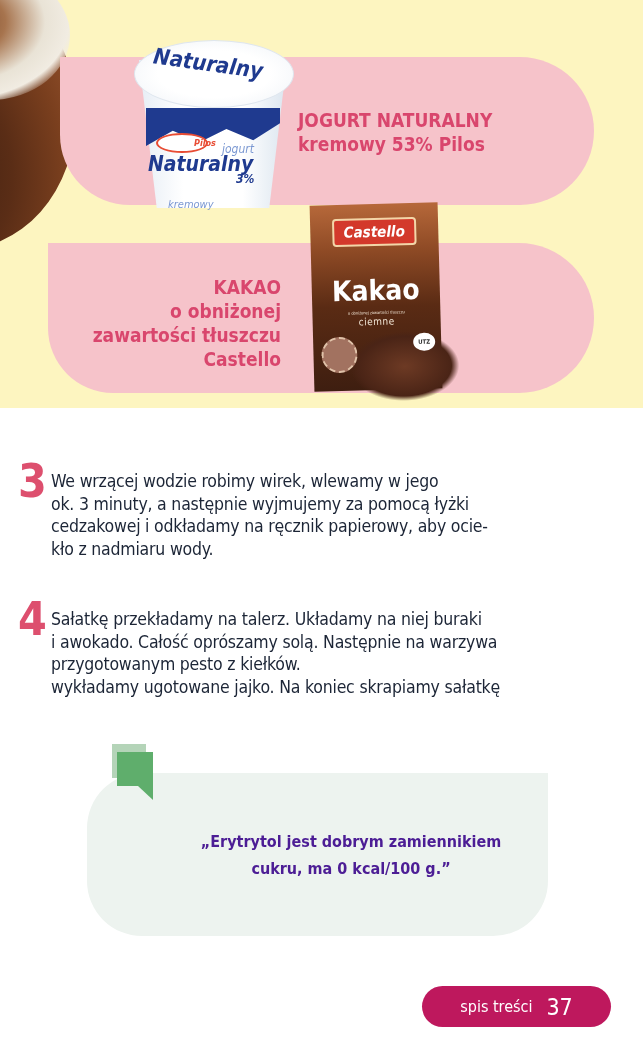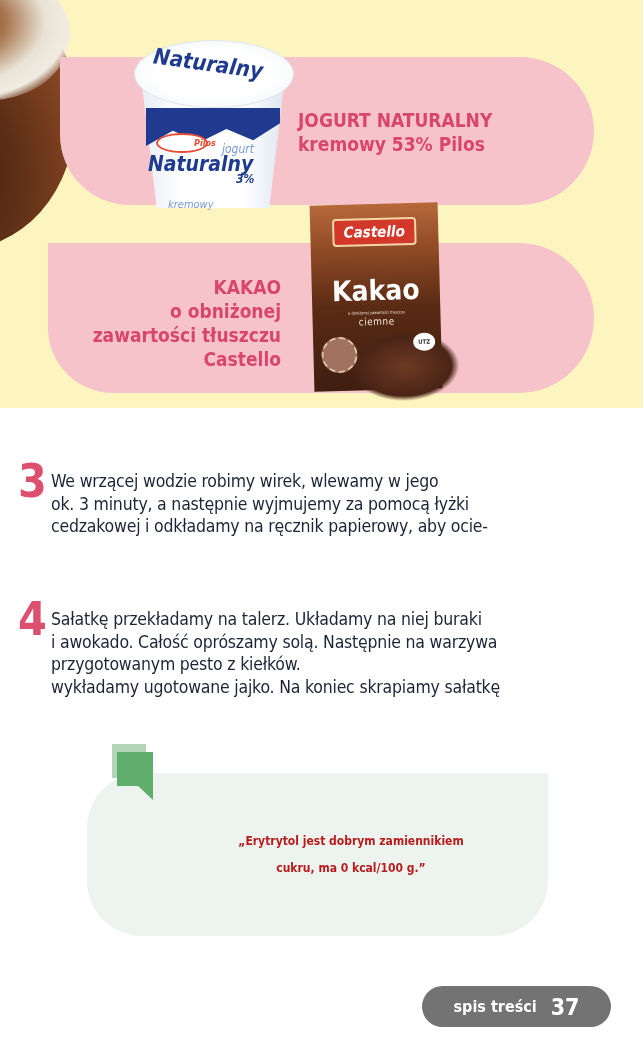--- a/index.html
+++ b/index.html
@@ -62,25 +62,25 @@
     .step-3 { top: 458px; }
     .step-4 { top: 596px; }
 
     
     .quote-box { position: absolute; left: 87px; top: 773px; width: 461px; height: 163px; background: #edf3ef;
       border-radius: 55px 0 55px 55px; }
     .quote-icon-back { position: absolute; left: 112px; top: 744px; width: 34px; height: 34px; background: #b4d4b8; }
     .quote-icon-back-tail { position: absolute; left: 132px; top: 778px; width: 0; height: 0; border-left: 14px solid #b4d4b8; border-bottom: 8px solid transparent; }
     .quote-icon { position: absolute; left: 117px; top: 752px; width: 36px; height: 34px; background: #5fae6c; }
     .quote-icon-tail { position: absolute; left: 138px; top: 786px; width: 0; height: 0; border-top: 14px solid #5fae6c; border-left: 15px solid transparent; }
-    .quote-text { position: absolute; left: 87px; top: 828px; width: 528px; text-align: center; color: #b91c1c; font-weight: bold; font-size: 12px; line-height: 27px; }
+    .quote-text { position: absolute; left: 87px; top: 828px; width: 528px; text-align: center; color: #4c1d95; font-weight: bold; font-size: 16px; line-height: 27px; }
 
     
-    .toc-pill { position: absolute; left: 422px; top: 986px; width: 189px; height: 41px; background: #737373; border-radius: 21px;
-      display: flex; align-items: center; justify-content: center; color: #fff; font-weight: bold; cursor: pointer; }
+    .toc-pill { position: absolute; left: 422px; top: 986px; width: 189px; height: 41px; background: #be185d; border-radius: 21px;
+      display: flex; align-items: center; justify-content: center; color: #fff; font-weight: normal; cursor: pointer; }
     .toc-label { font-size: 16px; margin-right: 14px; }
     .toc-page { font-size: 23px; }
   </style>
 </head>
 <body>
 
 <div class="top-band">
   <div class="bowl"></div>
   <div class="bowl-cream"></div>
 
@@ -122,20 +122,21 @@
     <div class="box-utz">UTZ</div>
   </div>
 </div>
 
 <div class="step step-3">
   <div class="step-num">3</div>
   <div class="step-text">
     <span class="step-line">We wrzącej wodzie robimy wirek, wlewamy w jego</span>
     <span class="step-line">ok. 3 minuty, a następnie wyjmujemy za pomocą łyżki</span>
     <span class="step-line">cedzakowej i odkładamy na ręcznik papierowy, aby ocie-</span>
+    <span class="step-line">kło z nadmiaru wody.</span>
   </div>
 </div>
 
 <div class="step step-4">
   <div class="step-num">4</div>
   <div class="step-text">
     <span class="step-line">Sałatkę przekładamy na talerz. Układamy na niej buraki</span>
     <span class="step-line">i awokado. Całość oprószamy solą. Następnie na warzywa</span>
     <span class="step-line">przygotowanym pesto z kiełków.</span>
     <span class="step-line">wykładamy ugotowane jajko. Na koniec skrapiamy sałatkę</span>

